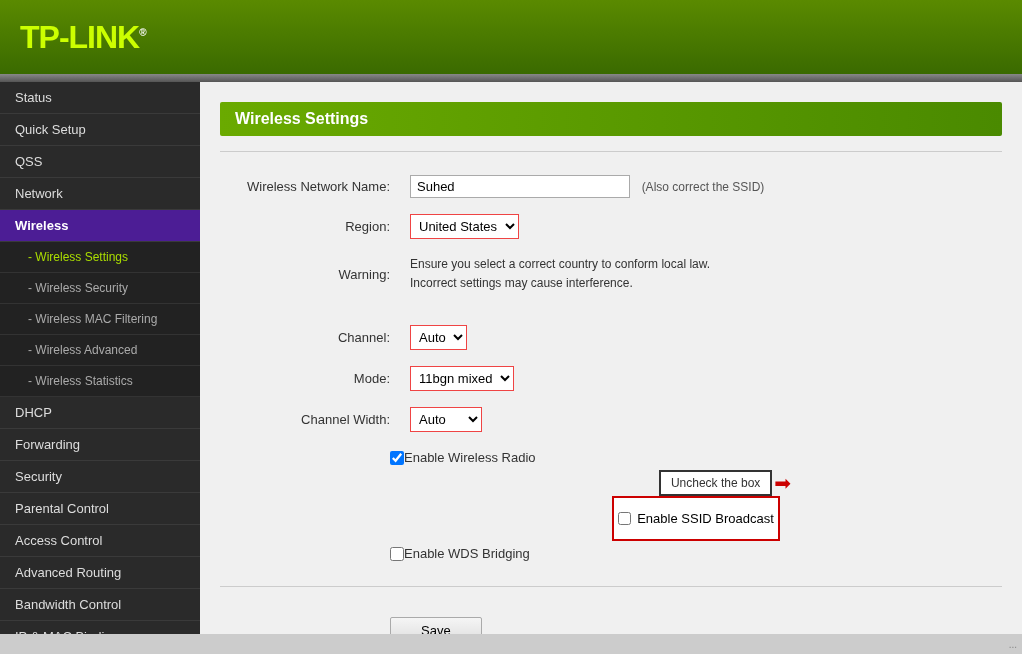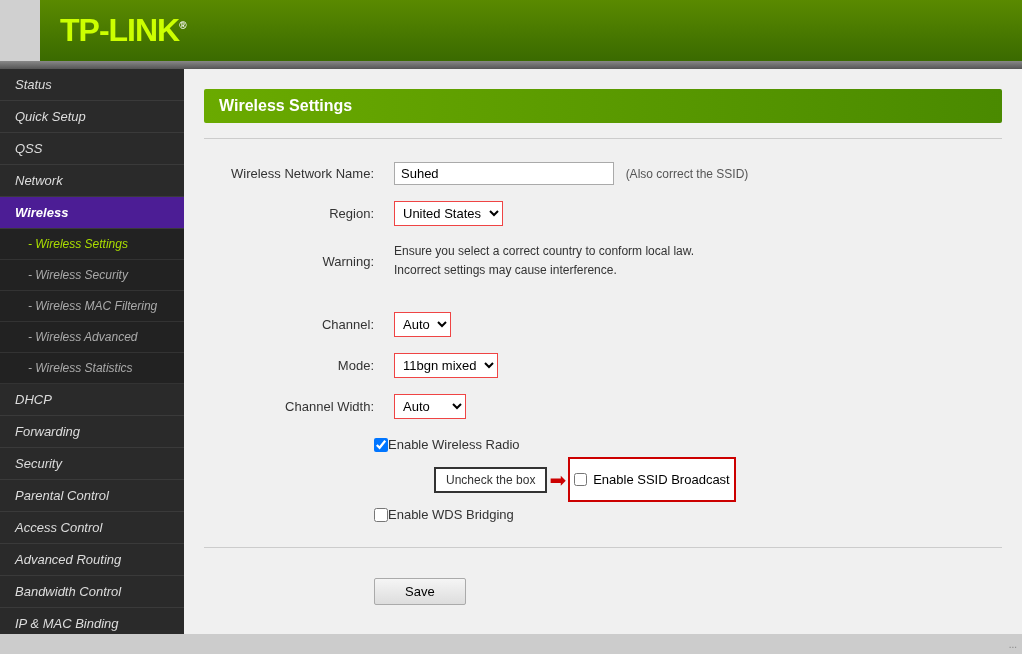--- a/index.html
+++ b/index.html
@@ -1,26 +1,25 @@
 <!DOCTYPE html>
 <html><head>
   <meta charset="utf-8">
   <style>
     * { margin: 0; padding: 0; box-sizing: border-box; }
     body { font-family: Arial, sans-serif; font-size: 13px; background: #d0d0d0; width: 1022px; height: 654px; overflow: hidden; display: flex; flex-direction: column; }
 
     
     .header {
       background: linear-gradient(to bottom, #5a8a00, #3a6a00);
-      height: 61px;
+      height: 74px;
       display: flex;
       align-items: center;
       padding: 0 20px;
       flex-shrink: 0;
-      margin-left: 40px;
     }
     .logo {
       color: white;
       font-size: 32px;
       font-weight: bold;
       font-family: Arial, sans-serif;
       letter-spacing: -1px;
     }
     .logo span { color: #ccff00; }
     .logo-dot { color: white; font-size: 10px; vertical-align: super; }
@@ -34,25 +33,24 @@
 
     
     .main-layout {
       display: flex;
       flex: 1;
       overflow: hidden;
     }
 
     
     .sidebar {
-      width: 184px;
+      width: 200px;
       background: #2a2a2a;
       flex-shrink: 0;
       overflow-y: auto;
-      font-style: italic;
     }
     .sidebar-item {
       color: #ddd;
       padding: 8px 15px;
       cursor: pointer;
       font-size: 13px;
       border-bottom: 1px solid #3a3a3a;
     }
     .sidebar-item.active {
       background: #4c1d95;
@@ -320,21 +318,21 @@
       </tr>
     </tbody>
       </table>
 
     <div class="checkboxes-section">
       <div class="checkbox-row">
         <input type="checkbox" id="wireless-radio" checked="" style="">
         <label for="wireless-radio">Enable Wireless Radio</label>
       </div>
 
-      <div style="display:flex; align-items:center; margin: 5px 0;">
+      <div style="display:flex; align-items:center; margin: 5px 0; flex-direction: column;">
         <div class="annotation-container">
           <div class="annotation-box">Uncheck the box</div>
           <span class="annotation-arrow">➡</span>
         </div>
         <div class="ssid-highlight">
           <input type="checkbox" id="ssid-broadcast" style="">
           <label for="ssid-broadcast">Enable SSID Broadcast</label>
         </div>
       </div>
 

